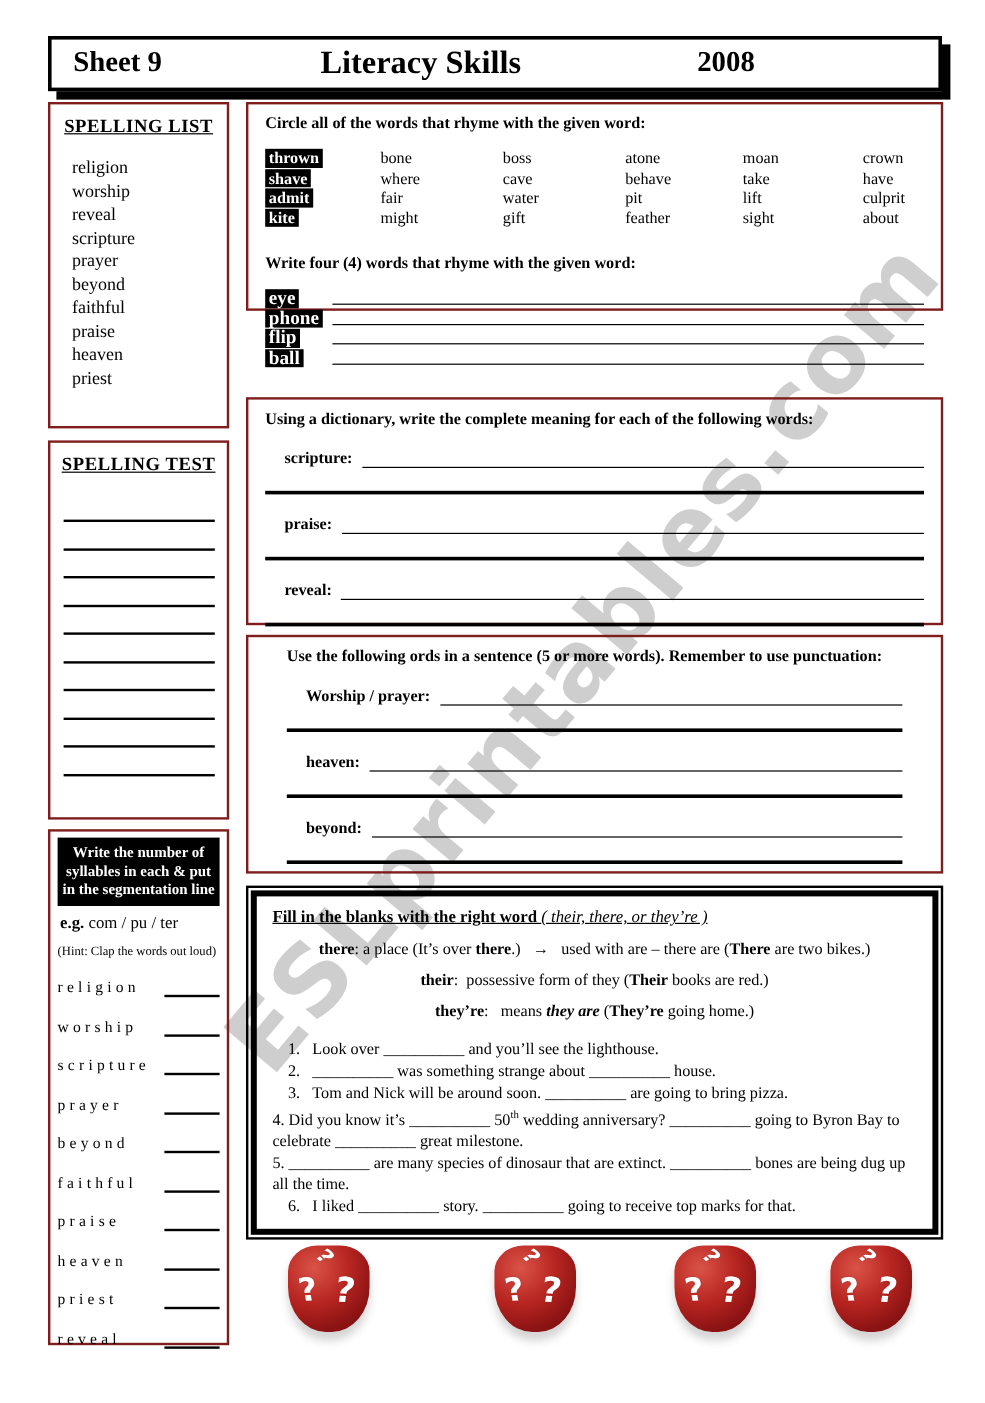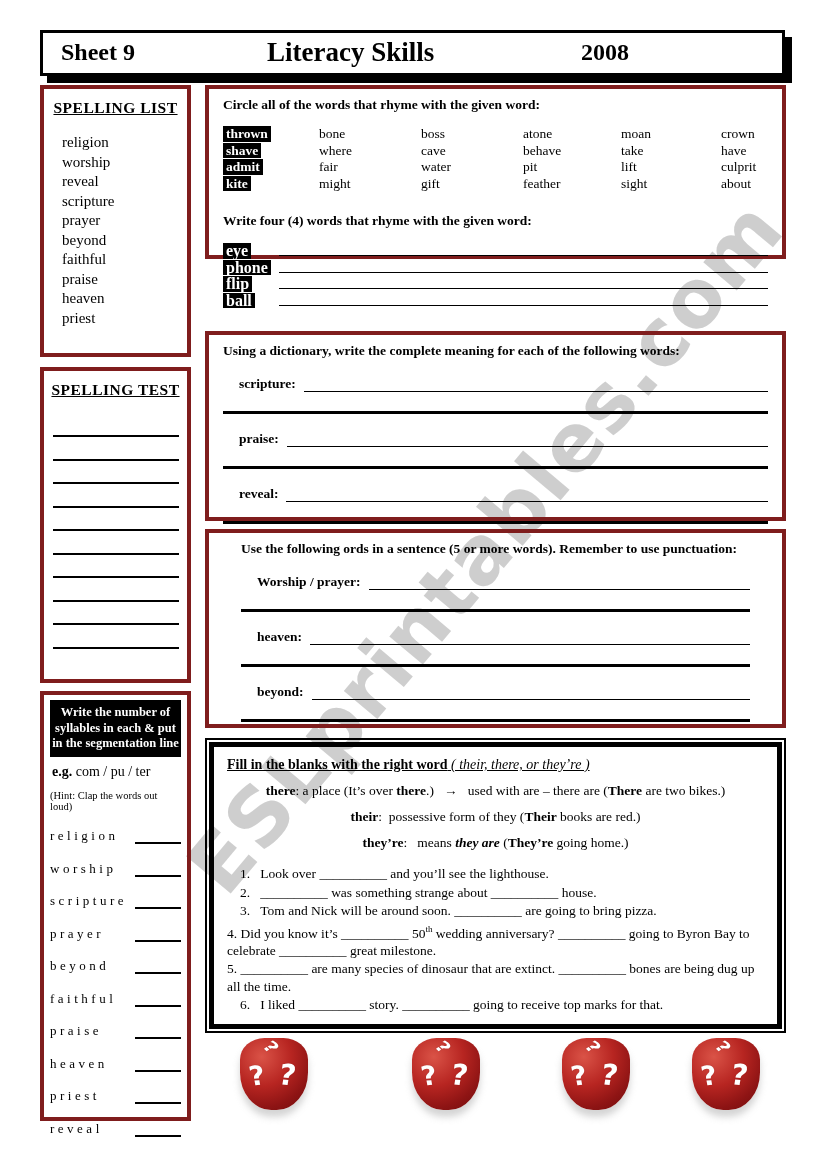--- a/index.html
+++ b/index.html
@@ -9,21 +9,21 @@
   .watermark{position:absolute;left:205px;top:835px;z-index:0;white-space:nowrap;
     font-family:"DejaVu Sans",sans-serif;font-weight:bold;font-size:80px;letter-spacing:2px;
     color:#c3c3c3;opacity:.8;transform:rotate(-50deg);transform-origin:left center;pointer-events:none;}
   
   .titlebar{position:absolute;left:40px;top:30px;width:739px;height:40px;border:3px solid #000;
     box-shadow:7px 7px 0 #000;background:#fff;z-index:2;}
   .titlebar .sheet{position:absolute;left:18px;top:6px;font-weight:bold;font-size:24px;}
   .titlebar .title{position:absolute;left:224px;top:4px;font-weight:bold;font-size:27px;text-align:center;}
   .titlebar .year{position:absolute;left:538px;top:6px;font-weight:bold;font-size:24px;}
   
-  .box{position:absolute;border:4px solid #7f1d1d;background:transparent;z-index:1;box-sizing:border-box;}
+  .box{position:absolute;border:2px solid #7f1d1d;background:transparent;z-index:1;box-sizing:border-box;}
   
   .list-box{left:40px;top:85px;width:151px;height:272px;padding:8px 6px;}
   .box h2{margin:2px 0 0;text-align:center;font-size:15.5px;font-weight:bold;
     text-decoration:underline;letter-spacing:.5px;}
   .sp-words{margin:16px 0 0 12px;font-size:15px;line-height:19.5px;}
   .test-box{left:40px;top:367px;width:151px;height:316px;padding:8px 6px;}
   .test-lines{margin-top:36px;}
   .test-line{width:126px;height:0;border-bottom:2px solid #000;margin:0 auto 21.5px auto;}
   .syll-box{left:40px;top:691px;width:151px;height:430px;padding:5px 6px;}
   .syll-head{background:#000;color:#fff;font-weight:bold;text-align:center;

